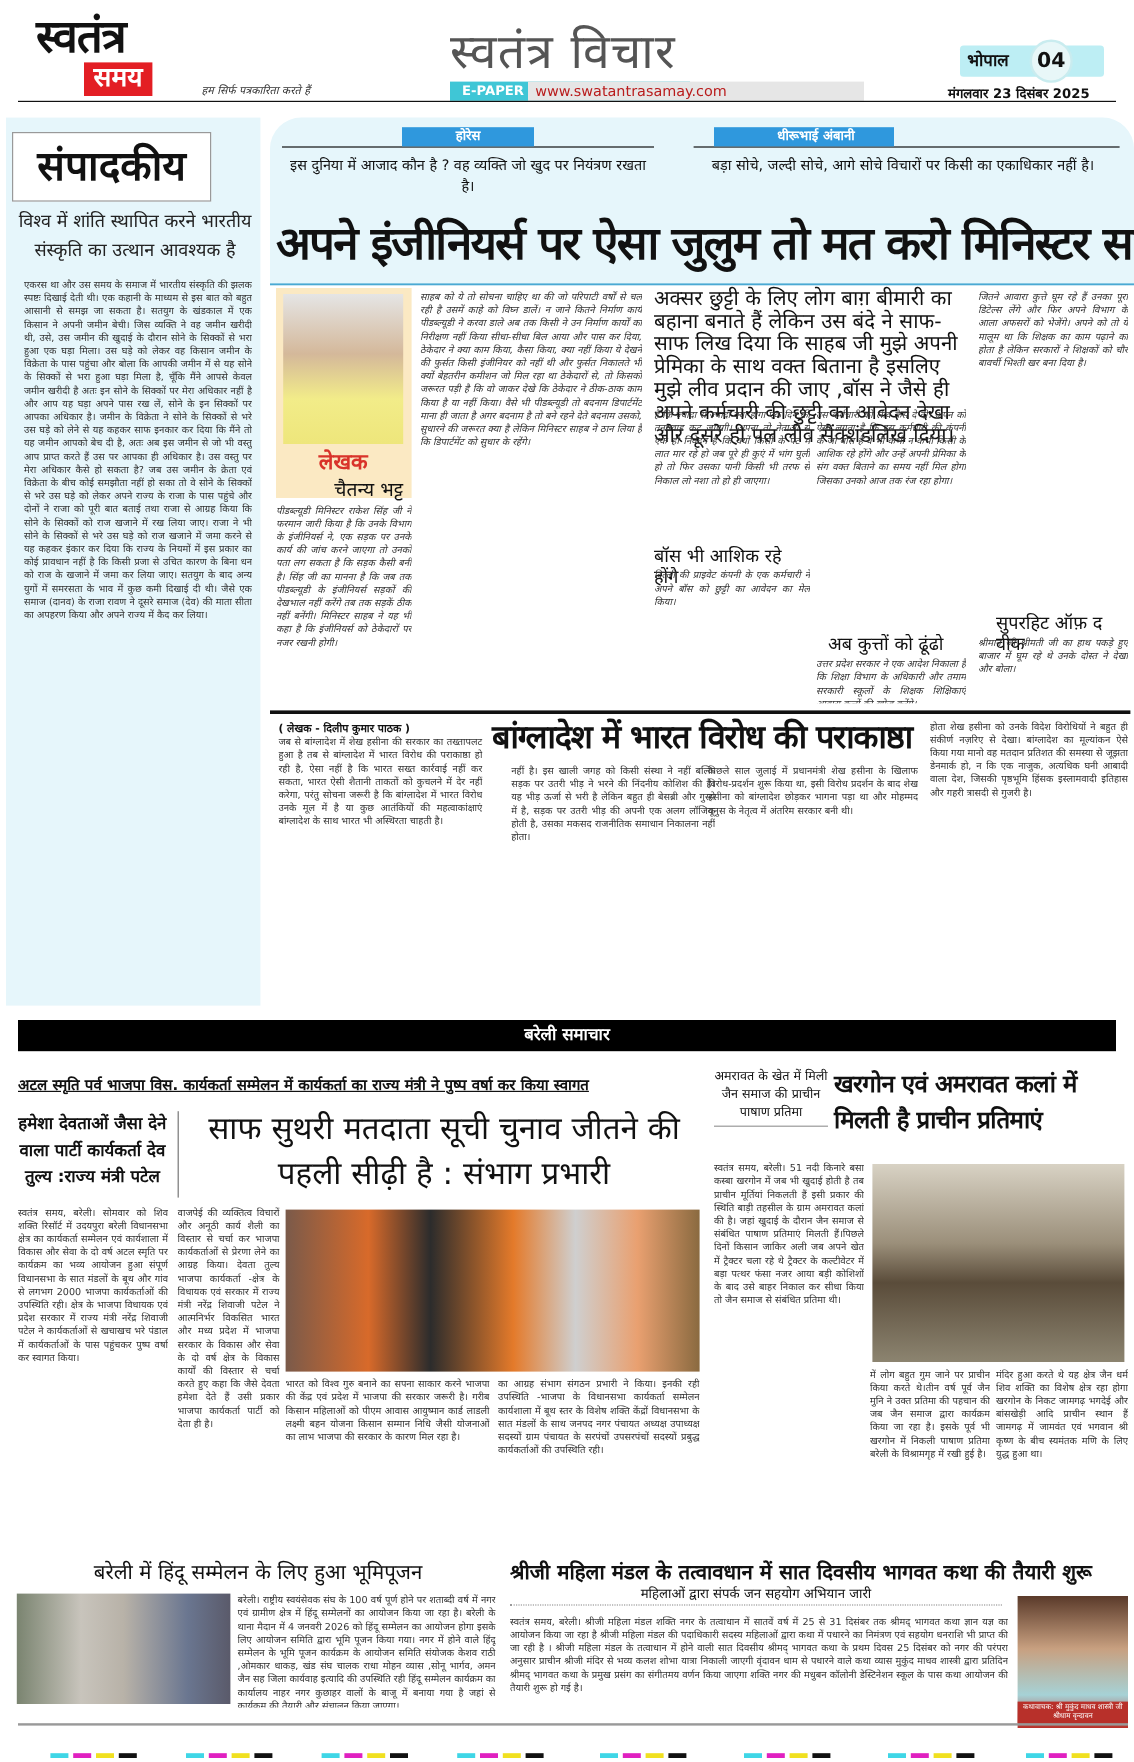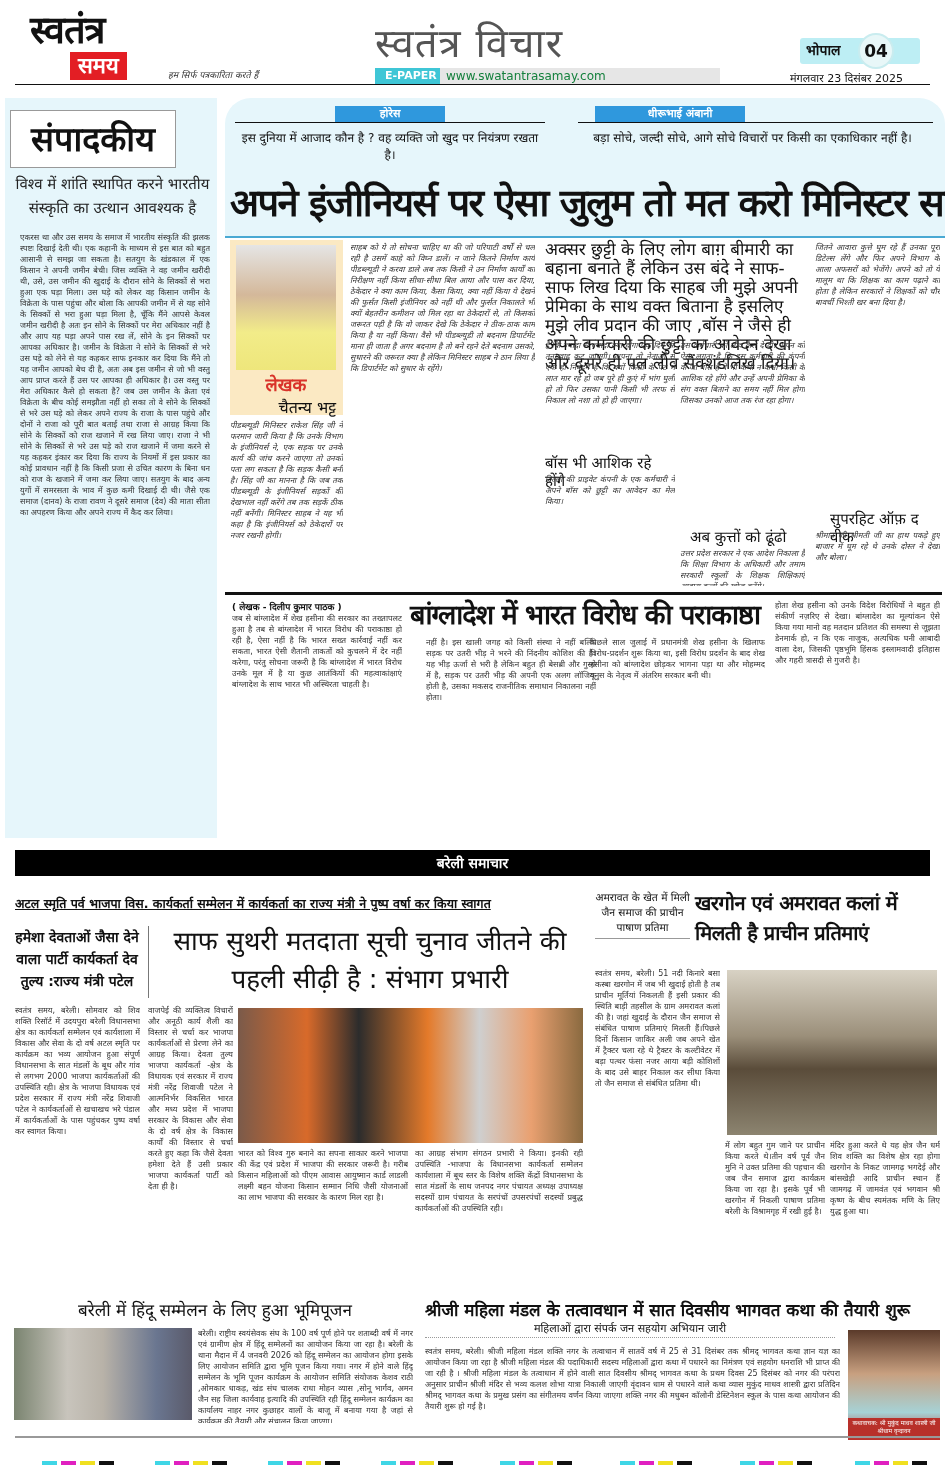--- a/index.html
+++ b/index.html
@@ -4,25 +4,25 @@
 <style>
 *{box-sizing:border-box;margin:0;padding:0;}
 body{width:945px;height:1468px;background:#fff;font-family:"DejaVu Sans",sans-serif;color:#111;position:relative;overflow:hidden;}
 .abs{position:absolute;}
 .masthead-logo{left:30px;top:10px;width:120px;height:72px;}
 .logo-top{font-family:"DejaVu Serif",serif;font-weight:bold;font-size:38px;line-height:40px;color:#111;letter-spacing:-1px;}
 .logo-bottom{position:absolute;left:40px;top:42px;background:#e31e24;color:#fff;font-weight:bold;font-size:22px;padding:0 8px;line-height:28px;}
 .tagline{left:168px;top:68px;font-size:9px;color:#333;font-style:italic;}
 .brand-title{left:375px;top:14px;font-size:40px;color:#555;font-family:"DejaVu Sans",sans-serif;letter-spacing:1px;}
 .epaper-bar{left:375px;top:68px;width:200px;height:16px;background:#3fc6d6;color:#fff;font-weight:bold;font-size:11px;padding:1px 10px;}
-.url-bar{left:440px;top:68px;width:280px;height:16px;background:#e6e6e6;font-size:12px;padding:0 6px;color:#15803d;line-height:16px;}
+.url-bar{left:440px;top:68px;width:280px;height:16px;background:#e6e6e6;font-size:12px;padding:0 6px;color:#b91c1c;line-height:16px;}
 .city-badge{left:800px;top:38px;width:120px;height:26px;background:#bdeef4;border-radius:3px;}
 .city-label{left:806px;top:40px;font-weight:bold;font-size:14px;}
 .page-num{left:858px;top:33px;width:36px;height:36px;border-radius:50%;background:#e8f7f8;border:2px solid #c9ecef;font-weight:bold;font-size:17px;text-align:center;line-height:32px;}
-.date{left:790px;top:70px;font-size:11px;font-weight:normal;}
+.date{left:790px;top:70px;font-size:11px;font-weight:bold;}
 .rule{background:#111;height:1px;}
 .quote-panel{left:225px;top:98px;width:720px;height:140px;background:#e6f6fb;border-radius:26px 26px 0 0;border-bottom:2px solid #4aa9d3;}
 .quote-tag{height:16px;background:#2f98dd;color:#fff;font-size:11px;text-align:center;font-weight:bold;line-height:16px;}
 .quote-text{font-size:12px;text-align:center;line-height:17px;}
 .edit-box{left:10px;top:110px;width:166px;height:58px;border:1px solid #999;background:#fff;font-size:34px;font-weight:bold;text-align:center;line-height:56px;font-family:"DejaVu Sans",sans-serif;}
 .edit-sub{left:15px;top:172px;width:195px;font-size:15px;text-align:center;line-height:24px;color:#222;}
 .body-text{font-size:8px;line-height:11px;color:#333;text-align:justify;}
 .main-head{left:230px;top:178px;width:712px;font-size:38px;font-weight:bold;line-height:50px;letter-spacing:-1.5px;white-space:nowrap;}
 .author-box{left:230px;top:240px;width:113px;height:175px;background:#fbe9c3;}
 .author-photo{left:236px;top:245px;width:100px;height:125px;background:linear-gradient(180deg,#e5e5e5 0%,#d4b89a 40%,#f2ec89 70%,#eee67b 100%);}

